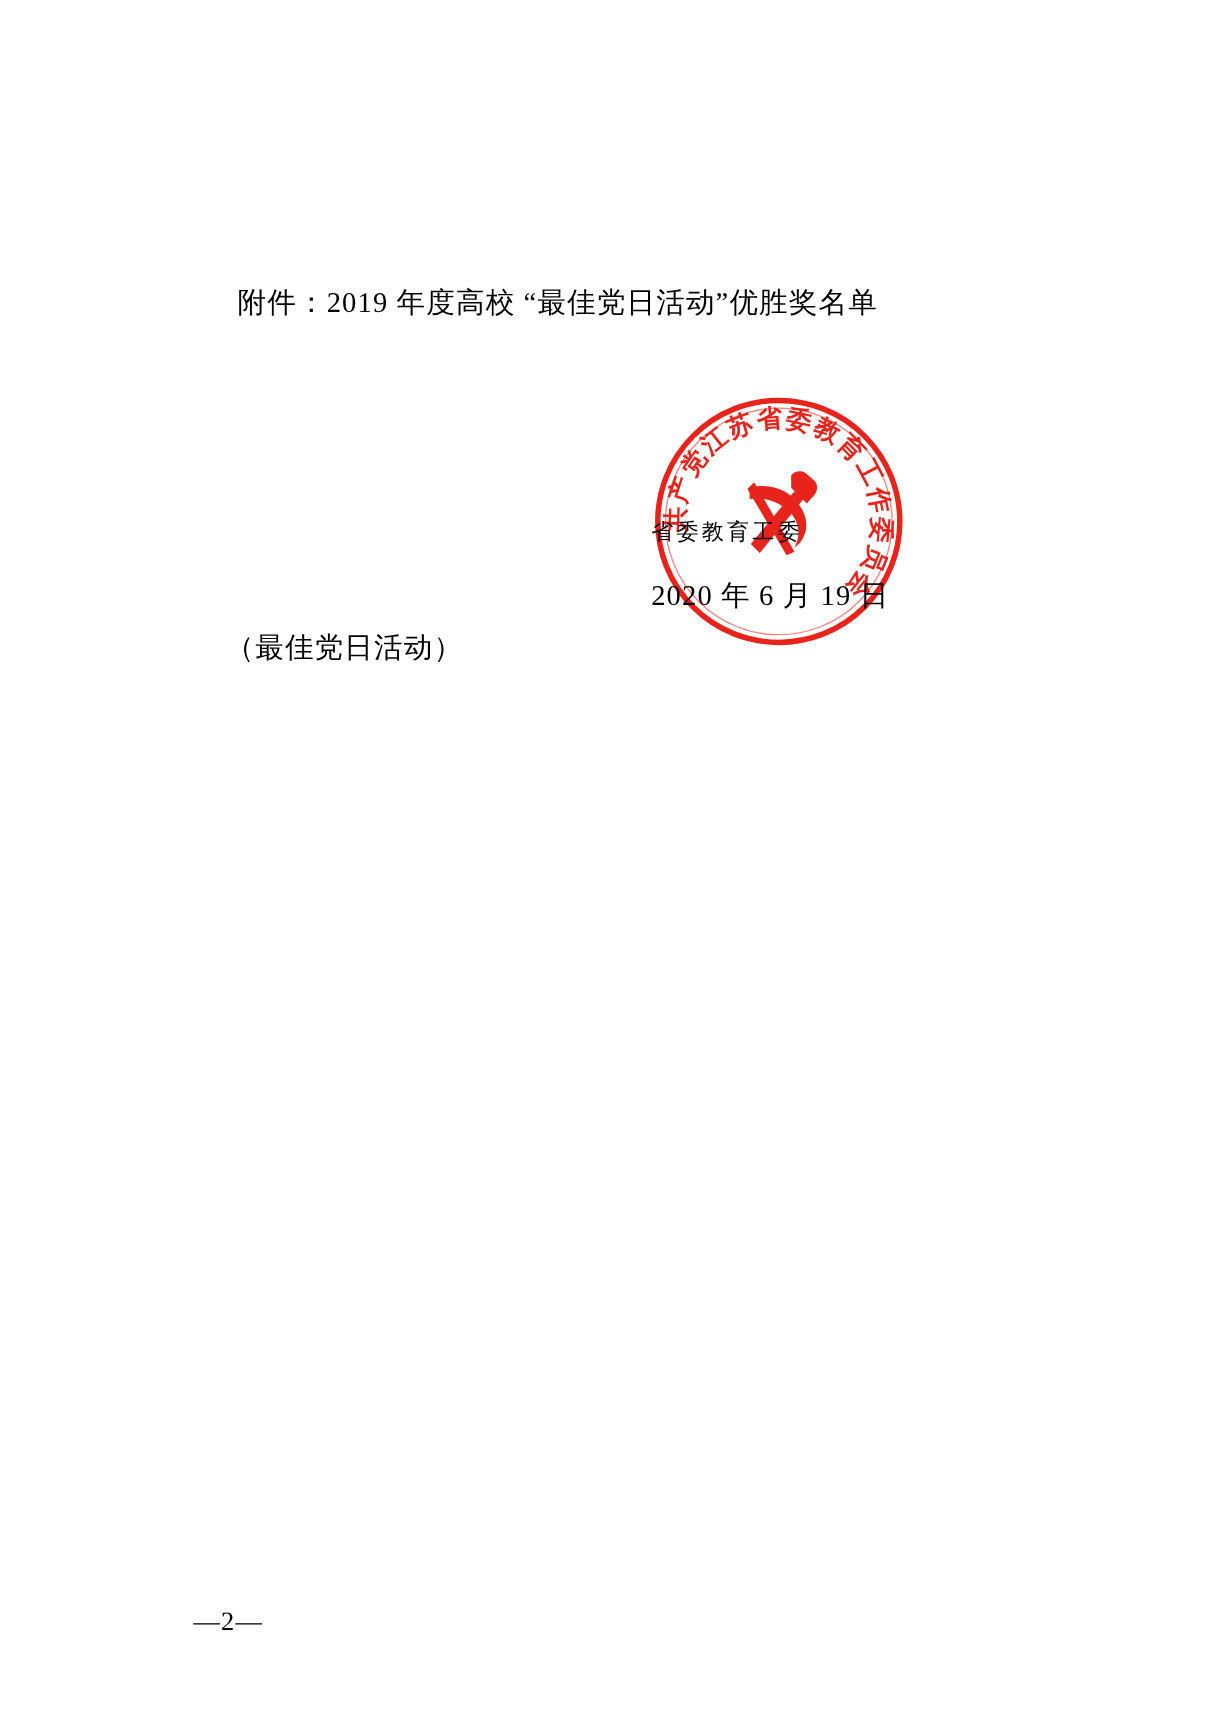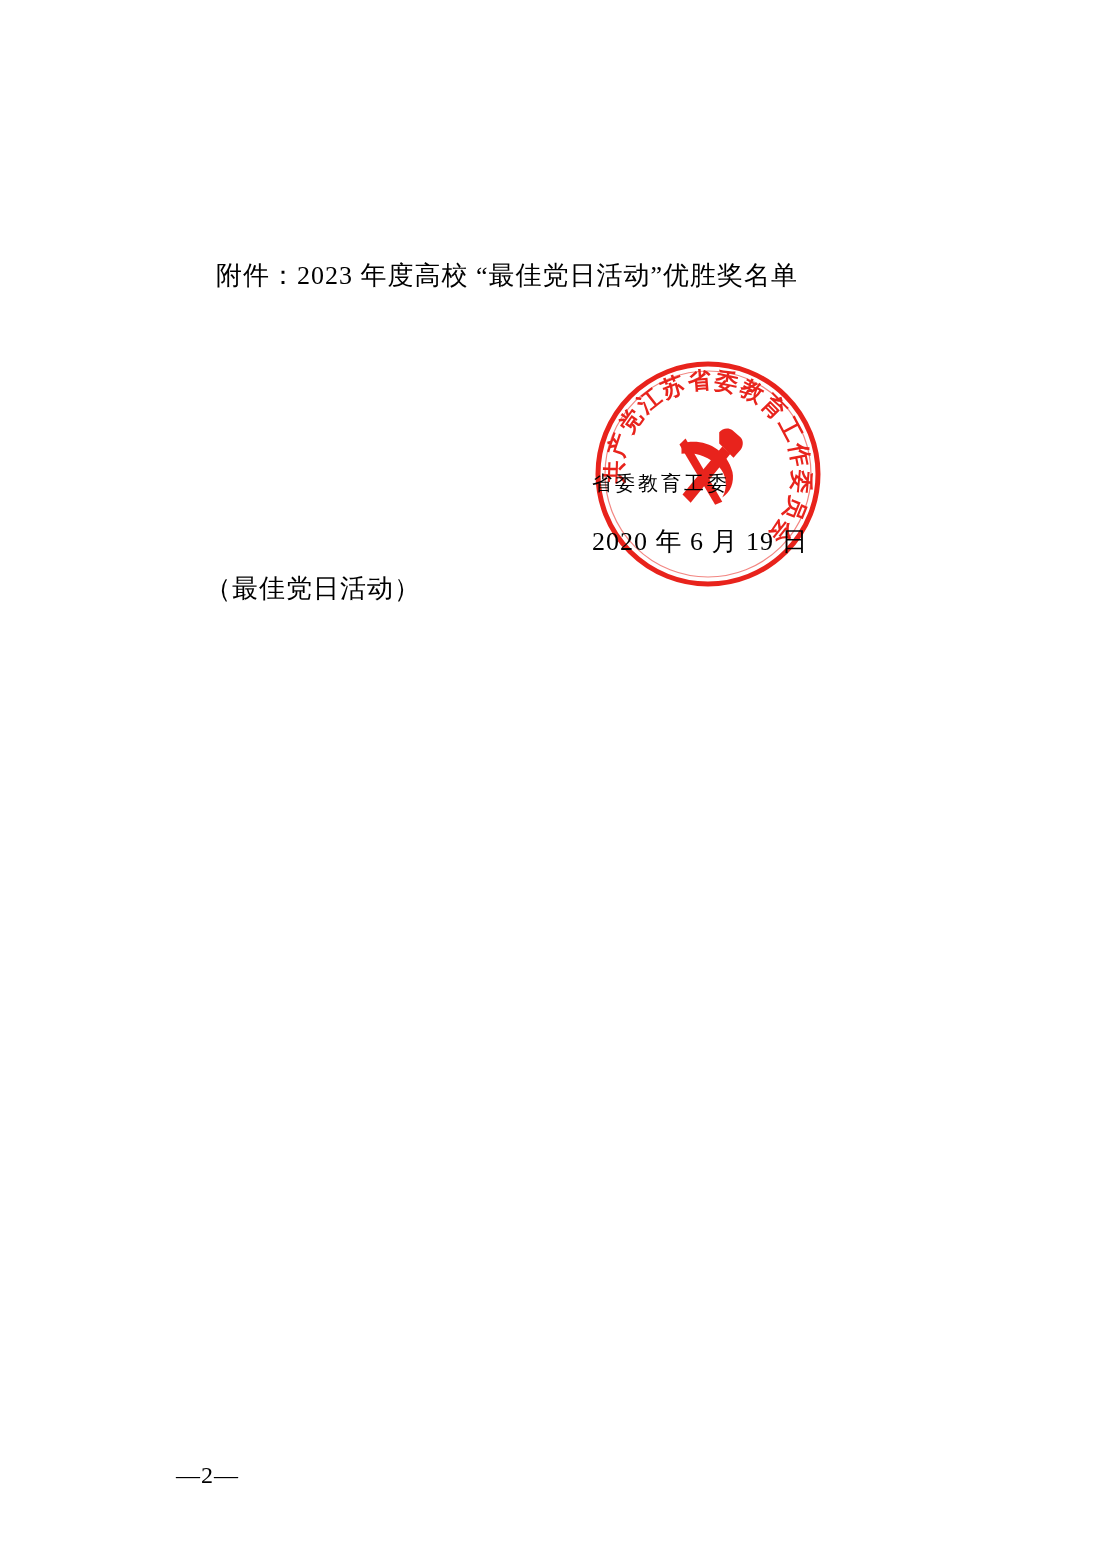--- a/index.html
+++ b/index.html
@@ -80,21 +80,21 @@
     font-size: 24px;
     letter-spacing: 1px;
   }
 </style>
 </head>
 <body>
 
 <div class="page">
 
   <div class="attachment-line">
-    <span>附件：</span><span>2023 年度高校 “最佳党日活动”优胜奖名单</span>
+    <span>附件：</span><span>2019 年度高校 “最佳党日活动”优胜奖名单</span>
   </div>
 
   <div class="seal">
     <svg width="232" height="232" viewBox="0 0 232 232" xmlns="http://www.w3.org/2000/svg">
       <defs>
         <path id="sealArc" d="M 116,116 m -92,0 a 92,92 0 1,1 184,0 a 92,92 0 1,1 -184,0"></path>
         <path id="sealTextPath" d="M 30,116 a 86,86 0 1,1 172,0 a 86,86 0 1,1 -172,0"></path>
       </defs>
       <circle cx="116" cy="116" r="110" fill="none" stroke="#e8231c" stroke-width="5"></circle>
       <circle cx="116" cy="116" r="103" fill="none" stroke="#e8231c" stroke-width="1.2" opacity="0.55"></circle>

